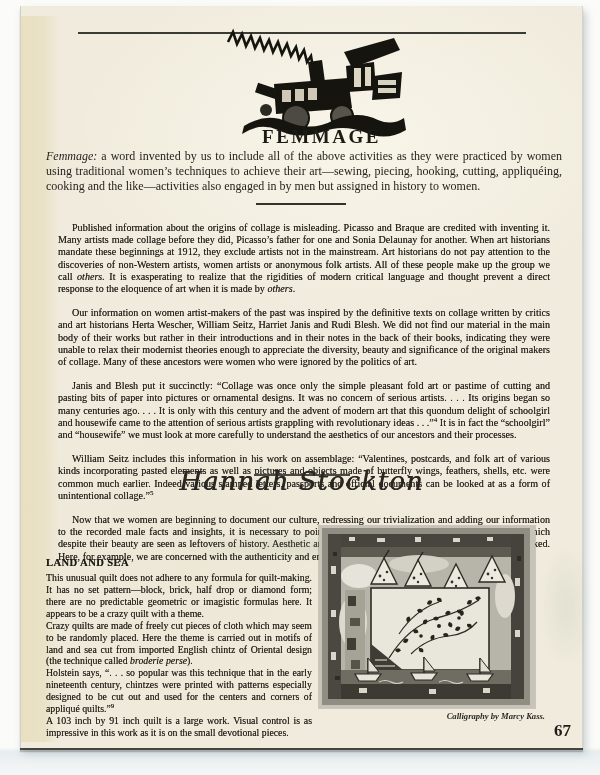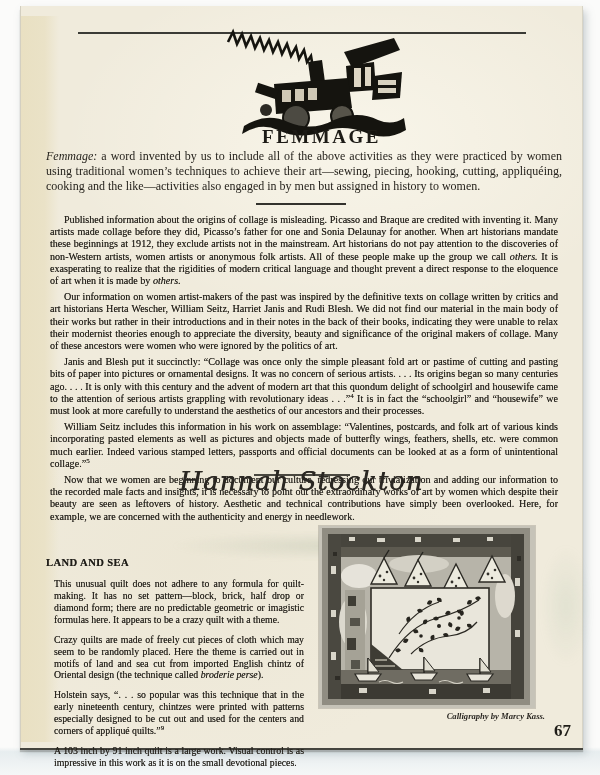--- a/index.html
+++ b/index.html
@@ -33,21 +33,21 @@
     position:absolute;left:25px;top:143px;width:516px;
     font-size:12px;line-height:1.24;font-weight:normal;color:#26231d;
     text-align:justify;
   }
   .divider{position:absolute;left:235px;top:197px;width:90px;height:2px;background:#33322d;}
   .article{
     position:absolute;left:25px;top:204px;width:516px;
     font-size:10.1px;line-height:1.21;color:#24211b;text-align:justify;
     text-shadow:0 0 .3px rgba(36,33,27,.7);
   }
-  .article p{margin:4px;}
+  .article p{margin:12px;}
   .article p.indent{text-indent:14px;}
   .sig-rule{position:absolute;left:233px;top:468px;width:96px;height:1.5px;background:#4a4840;}
   .signature{
     position:absolute;left:0;top:460px;width:100%;text-align:center;
     font-family:"DejaVu Serif", serif;font-style:italic;font-size:26px;color:#2a2722;
     letter-spacing:1px;text-shadow:.4px 0 0 #2a2722;
   }
   .ghost{
     position:absolute;left:150px;top:526px;width:300px;height:28px;
     background:radial-gradient(closest-side, rgba(150,165,140,.22), rgba(150,165,140,0));
@@ -57,21 +57,21 @@
     position:absolute;left:520px;top:540px;width:50px;height:120px;
     background:radial-gradient(closest-side, rgba(160,185,160,.18), rgba(160,185,160,0));
     filter:blur(3px);
   }
   .landsea{
     position:absolute;left:25px;top:551px;width:266px;
     font-size:9.8px;line-height:1.22;color:#24211b;text-align:justify;
     text-shadow:0 0 .3px rgba(36,33,27,.7);
   }
   .landsea h3{margin:0 0 2px 0;font-size:10.6px;letter-spacing:.4px;color:#1f1d18;}
-  .landsea p{margin:8px;}
+  .landsea p{margin:0;}
   .quilt-photo{
     position:absolute;left:298px;top:520px;width:216px;height:182px;
     box-shadow:0 0 0 1px rgba(90,88,78,.25);
   }
   .photo-caption{
     position:absolute;left:288px;top:705px;width:236px;text-align:right;
     font-style:italic;font-weight:bold;font-size:8.6px;color:#2b2823;
   }
   .page-number{
     position:absolute;left:500px;top:715px;width:50px;text-align:right;

